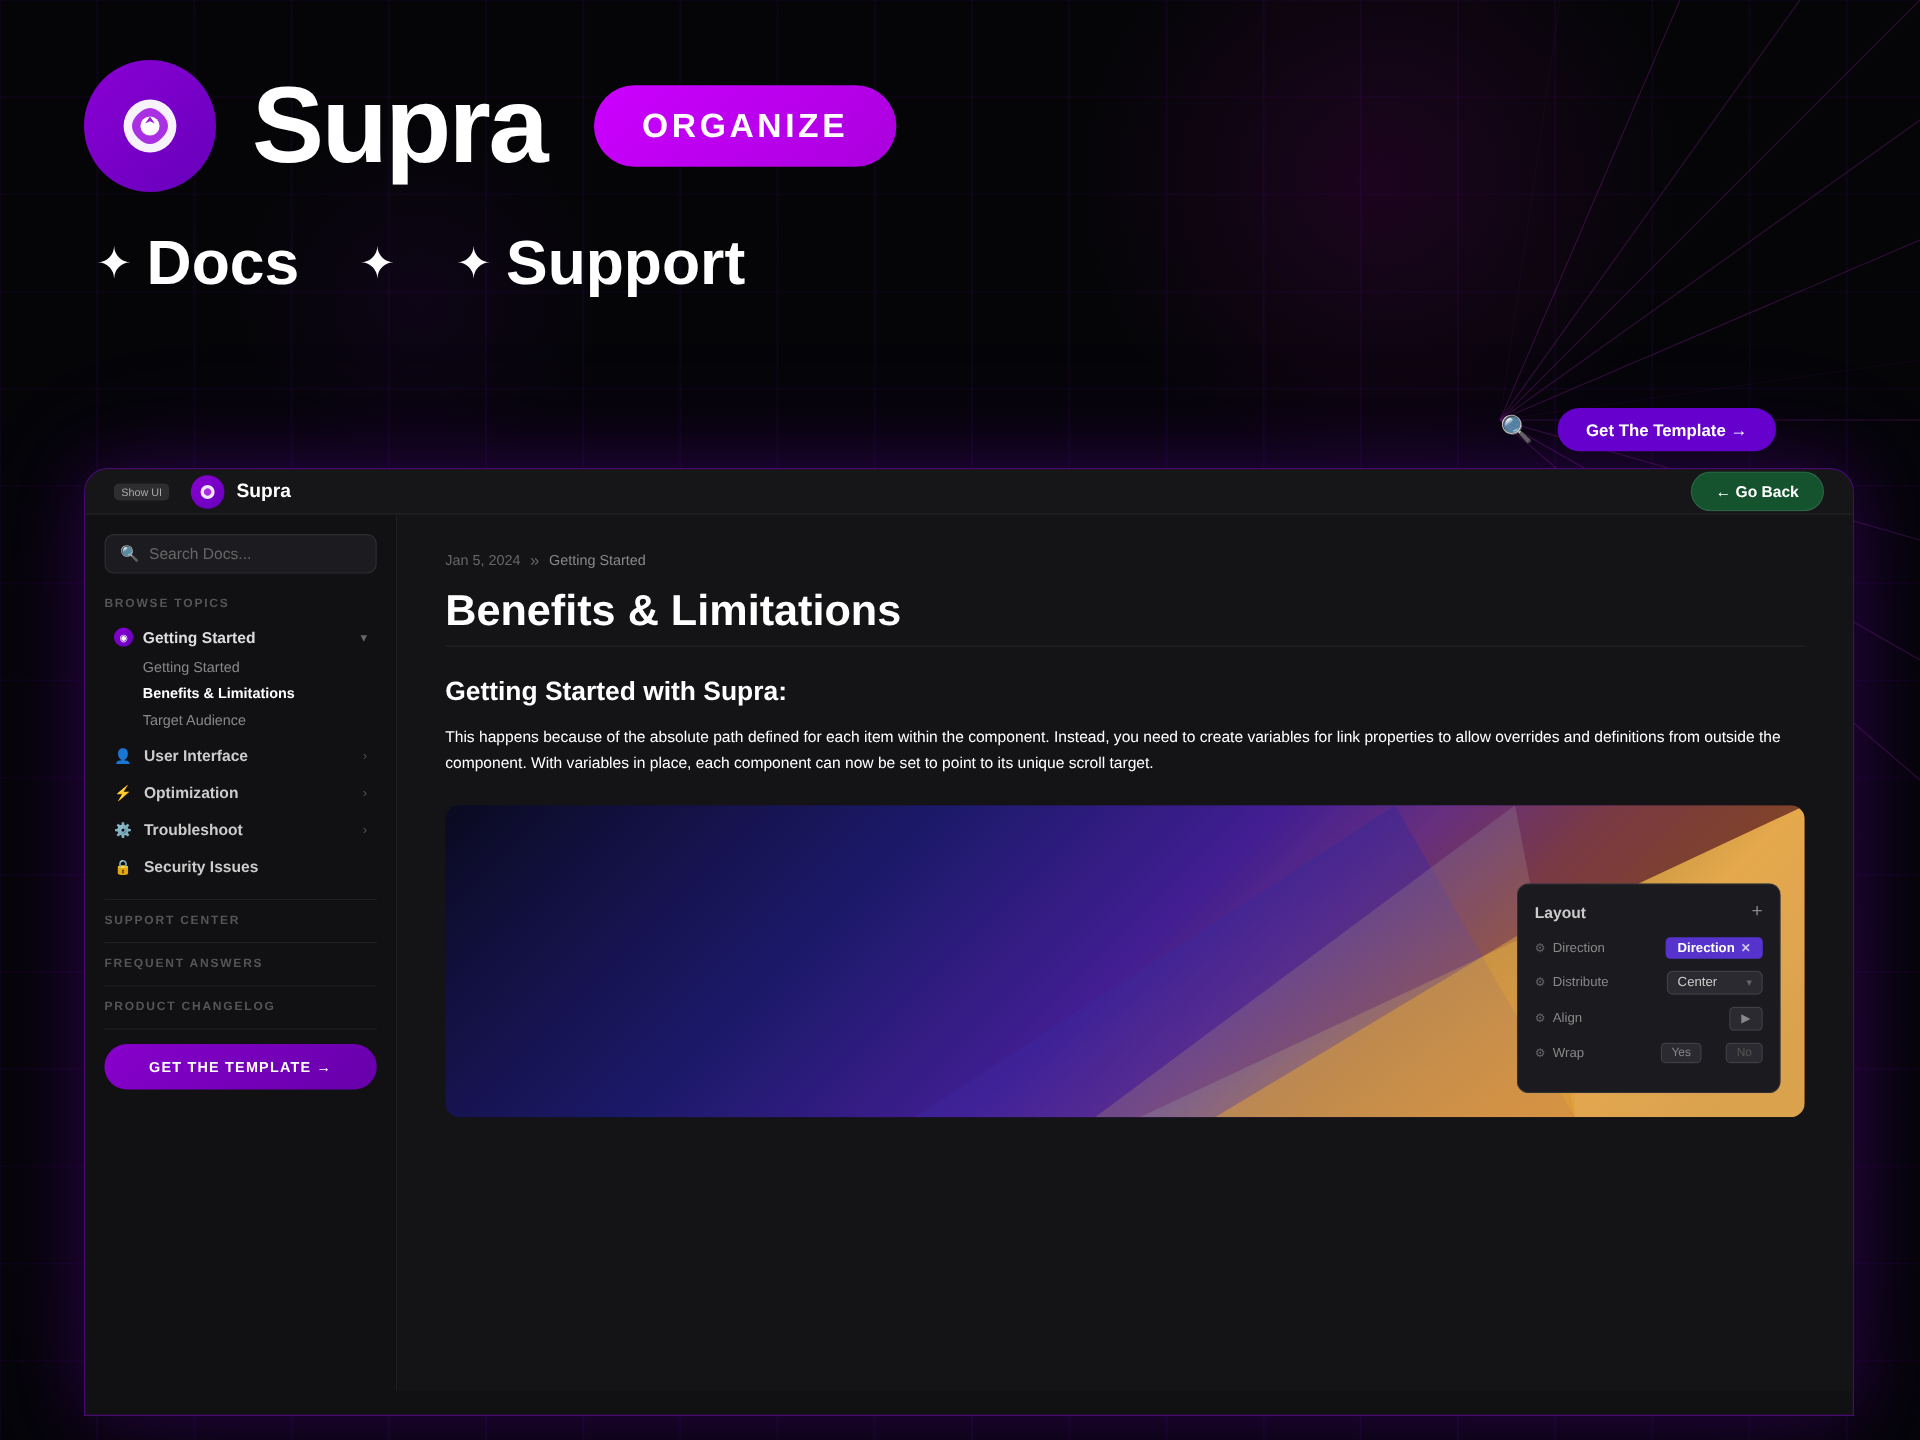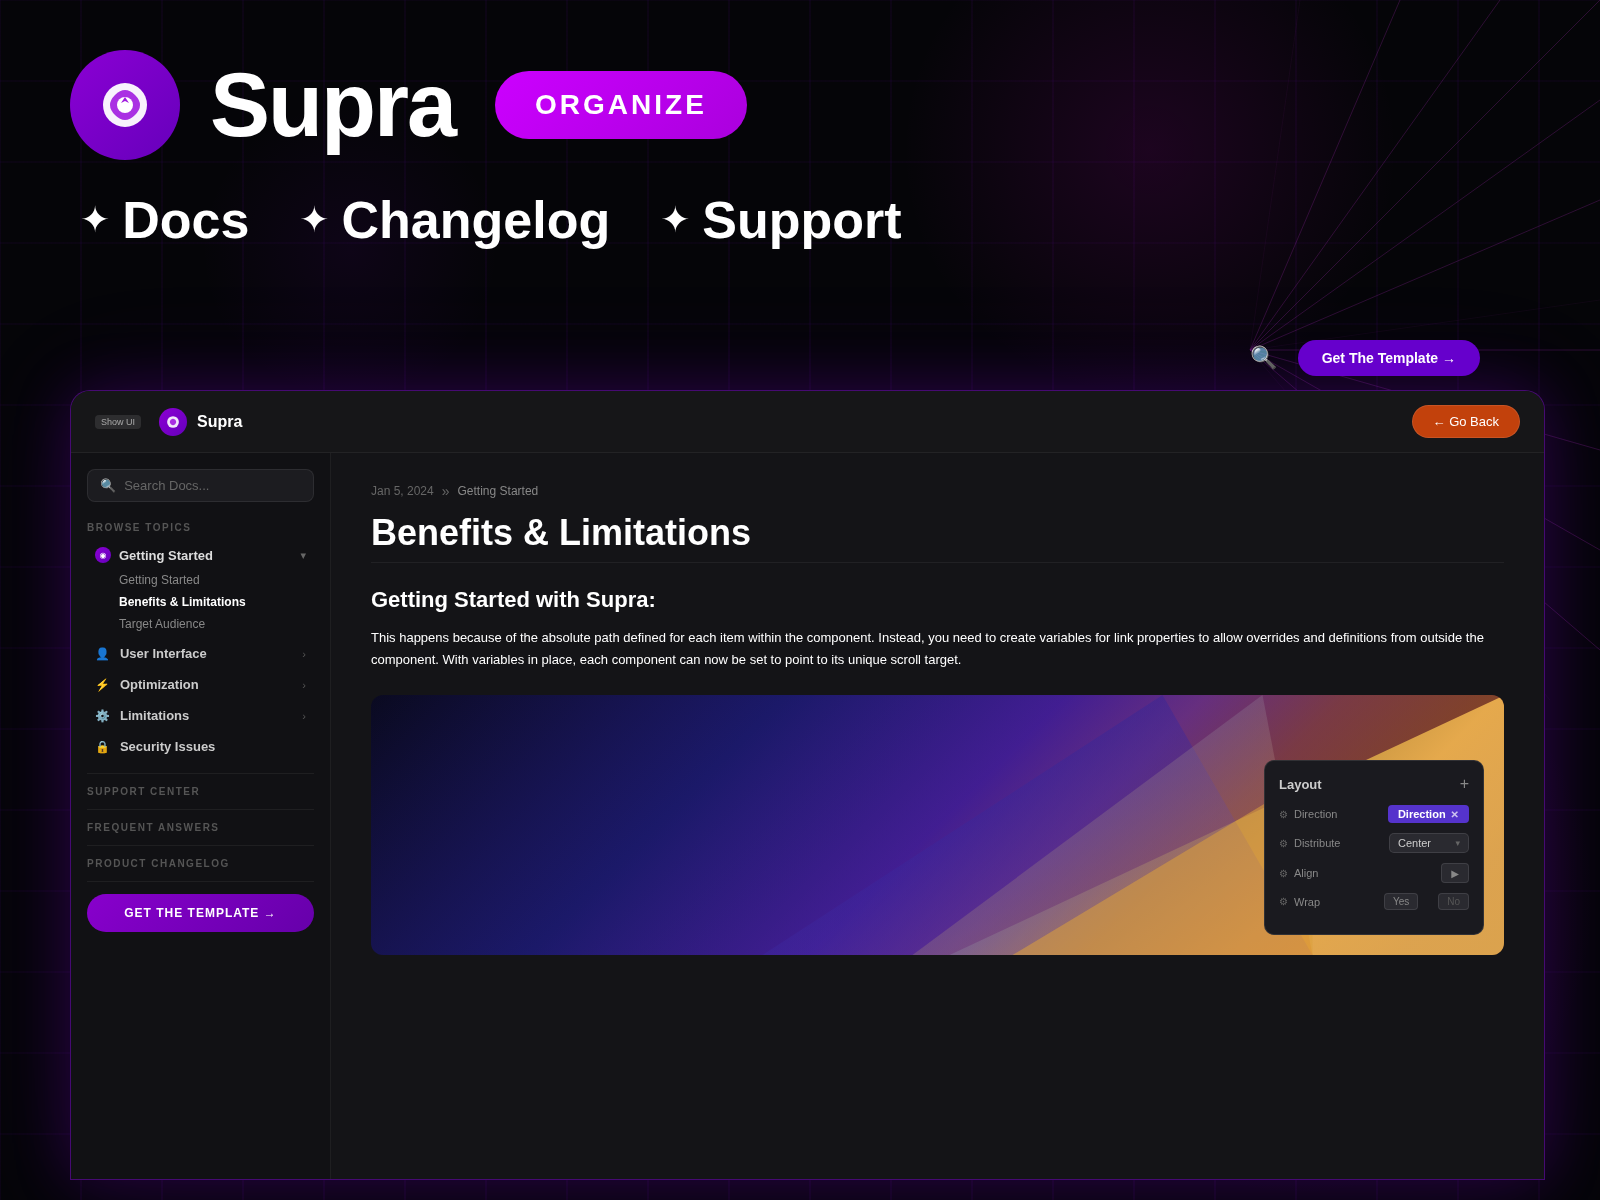--- a/index.html
+++ b/index.html
@@ -189,21 +189,21 @@
         inset 0 1px 0 rgba(255,255,255,0.05);
       overflow: hidden;
       z-index: 5;
     }
 
     
     .window-topbar {
       display: flex;
       align-items: center;
       justify-content: space-between;
-      padding: 14px 24px;
+      padding: 2px 24px;
       background: #161618;
       border-bottom: 1px solid rgba(255,255,255,0.06);
     }
     .window-brand {
       display: flex;
       align-items: center;
       gap: 10px;
     }
     .window-logo-sm {
       width: 28px;
@@ -221,30 +221,31 @@
     }
     .show-ui-badge {
       font-size: 9px;
       background: rgba(255,255,255,0.1);
       color: #aaa;
       padding: 2px 6px;
       border-radius: 4px;
       margin-right: 10px;
     }
     .go-back-btn {
-      background: #c2410c;
+      background: #14532d;
       border: 1px solid rgba(255,255,255,0.1);
       border-radius: 20px;
       color: white;
       padding: 8px 20px;
       font-size: 13px;
       cursor: pointer;
       display: flex;
       align-items: center;
       gap: 8px;
+      font-weight: bold;
     }
 
     
     .content-area {
       display: flex;
       height: calc(100% - 58px);
     }
 
     
     .sidebar {
@@ -663,21 +664,20 @@
     </div>
   </div>
 
   <div class="nav-row">
     <div class="nav-item">
       <span class="nav-star">✦</span>
       <span class="nav-label">Docs</span>
     </div>
     <div class="nav-item">
       <span class="nav-star">✦</span>
-      <span class="nav-label">Changelog</span>
     </div>
     <div class="nav-item">
       <span class="nav-star">✦</span>
       <span class="nav-label">Support</span>
     </div>
   </div>
 </div>
 
 <div class="top-right-bar">
   <span class="search-icon-top">🔍</span>
@@ -733,21 +733,21 @@
         <span class="sidebar-simple-label">User Interface</span>
         <span class="sidebar-arrow">›</span>
       </div>
       <div class="sidebar-simple-item">
         <span class="sidebar-icon-text">⚡</span>
         <span class="sidebar-simple-label">Optimization</span>
         <span class="sidebar-arrow">›</span>
       </div>
       <div class="sidebar-simple-item">
         <span class="sidebar-icon-text">⚙️</span>
-        <span class="sidebar-simple-label">Limitations</span>
+        <span class="sidebar-simple-label">Troubleshoot</span>
         <span class="sidebar-arrow">›</span>
       </div>
       <div class="sidebar-simple-item">
         <span class="sidebar-icon-text">🔒</span>
         <span class="sidebar-simple-label">Security Issues</span>
       </div>
 
       <div class="sidebar-divider"></div>
 
       <div class="section-label">SUPPORT CENTER</div>

